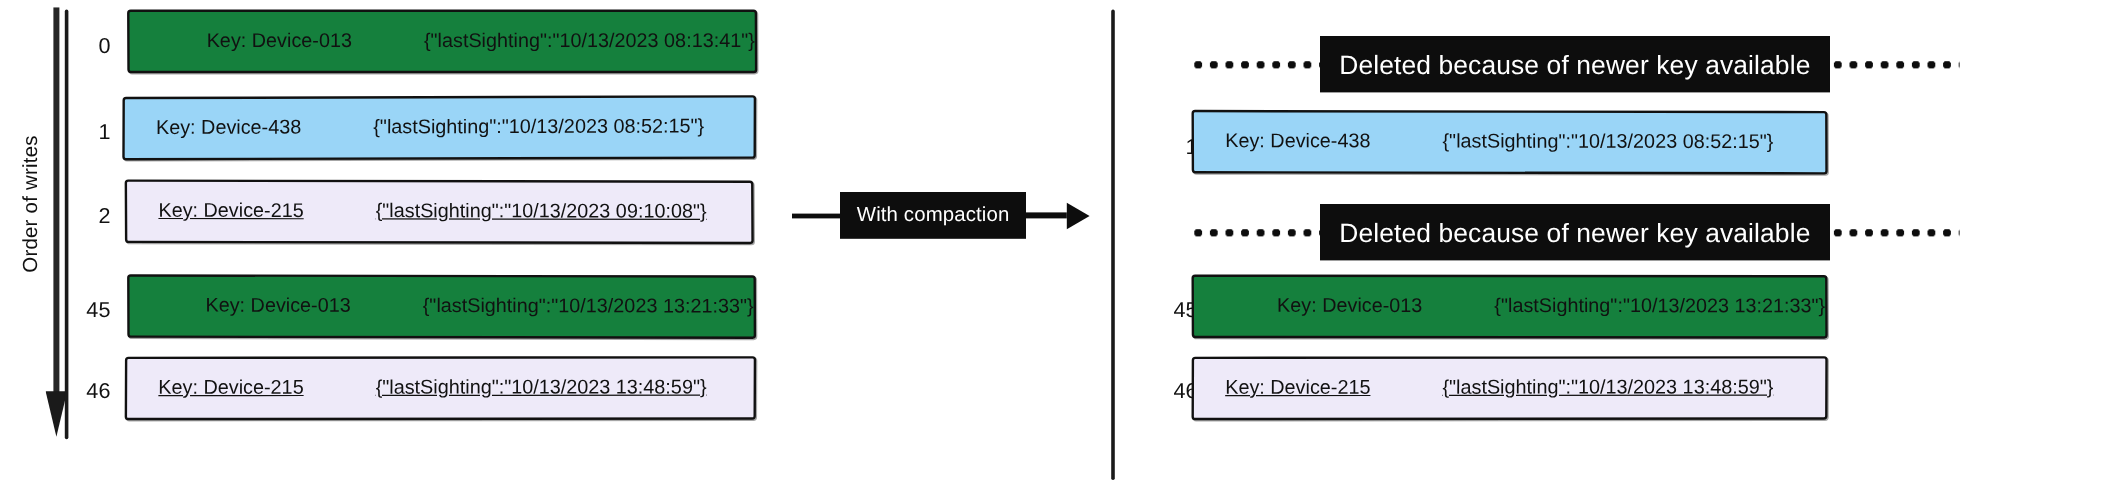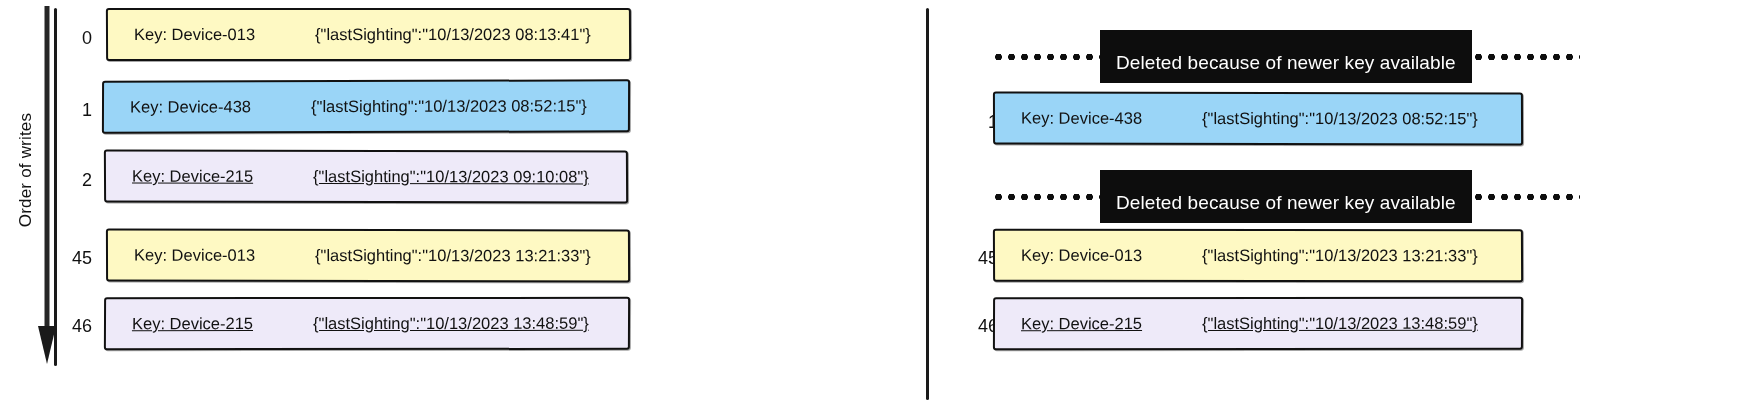--- a/index.html
+++ b/index.html
@@ -74,21 +74,21 @@
   
   .rec .key {
     padding-left: 26px;
     white-space: nowrap;
   }
   .rec .val {
     padding-left: 60px;
     white-space: nowrap;
   }
 
-  .fill-lightblue { background: #fef9c3; }
+  .fill-lightblue { background: #15803d; justify-content: flex-end; }
   .fill-blue      { background: #9ad5f7; }
   .fill-lavender  { background: #eeeaf9; text-decoration: underline; }
 
   
   .compaction {
     position: absolute;
     display: flex;
     align-items: center;
   }
   .conn-line {
@@ -124,21 +124,21 @@
   }
   .dots-left, .dots-right {
     height: 6px;
     background-image: radial-gradient(circle, #0d0d0d 45%, rgba(0,0,0,0) 50%);
     background-size: 13px 6px;
     background-repeat: repeat-x;
     background-position: 0 center;
   }
   .dots-left  { width: 108px; margin-right: 0px; }
   .dots-right { width: 108px; margin-left: 0px; }
-  .deleted .pill { padding: 22px 16px 9px 16px; font-size: 19px; }
+  .deleted .pill { padding: 12px 16px 9px 16px; font-size: 22px; }
 </style>
 </head>
 <body>
 
 <div id="canvas">
 
   <div class="axis-label">Order of writes</div>
 
   <svg class="axis-arrow" viewBox="0 0 18 360" preserveAspectRatio="none">
     <line x1="9" y1="0" x2="9" y2="330" stroke="#262626" stroke-width="5"></line>
@@ -170,20 +170,26 @@
     <span class="key">Key: Device-013</span>
     <span class="val">{"lastSighting":"10/13/2023 13:21:33"}</span>
   </div>
 
   <div class="row-index" style="left:50px; top:316px; width:42px;">46</div>
   <div class="rec fill-lavender" style="left:104px; top:297px; width:526px; height:53px; transform: rotate(0.25deg) skewY(-0.3deg);">
     <span class="key">Key: Device-215</span>
     <span class="val">{"lastSighting":"10/13/2023 13:48:59"}</span>
   </div>
 
+  <div class="compaction" style="left:660px; top:160px;">
+    <div class="conn-line"></div>
+    <div class="pill">With compaction</div>
+    <div class="arrow-shaft"></div>
+    <div class="arrow-head"></div>
+  </div>
 
   <div class="divider mid"></div>
 
   <div class="deleted" style="left:992px; top:30px;">
     <div class="dots-left"></div>
     <div class="pill">Deleted because of newer key available</div>
     <div class="dots-right"></div>
   </div>
 
   <div class="row-index" style="left:962px; top:112px; width:36px;">1</div>

